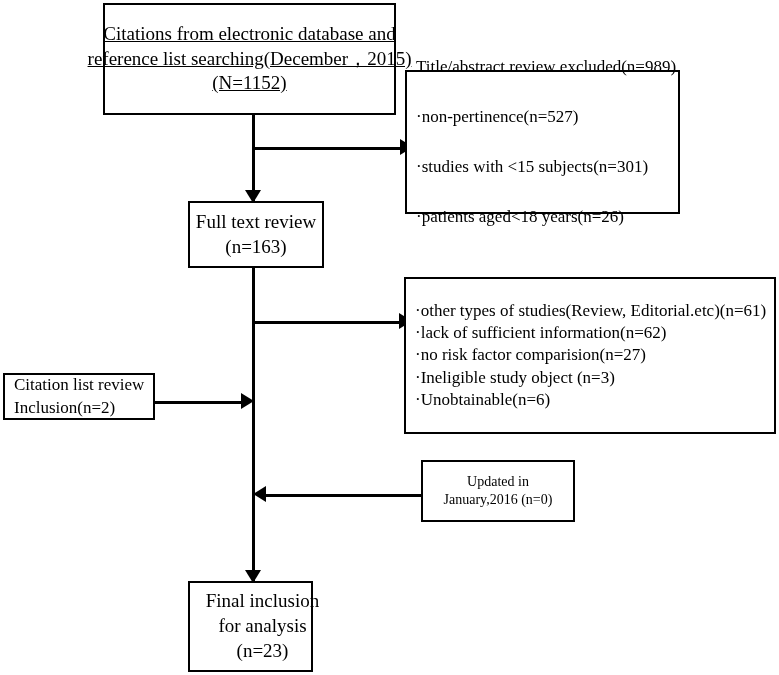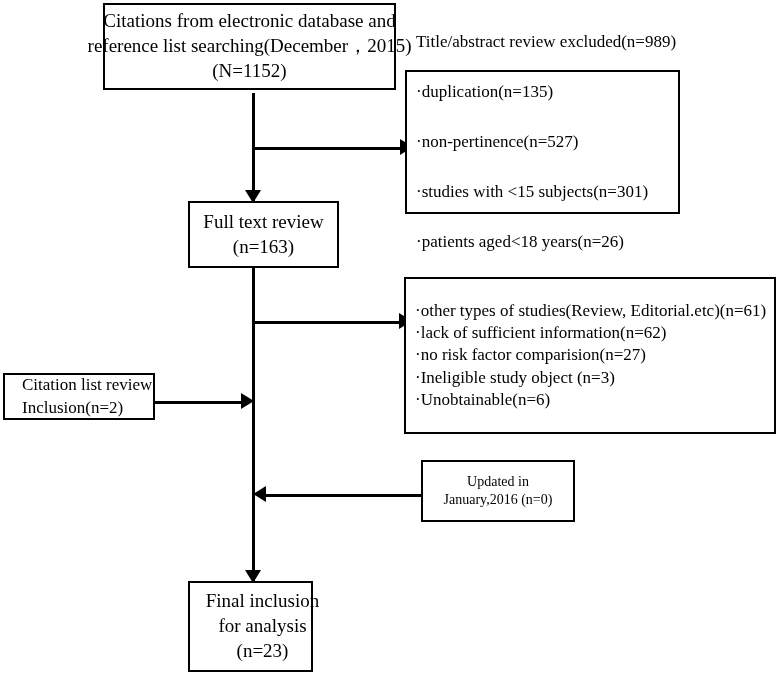--- a/index.html
+++ b/index.html
@@ -31,25 +31,25 @@
   .box.left   { align-items: flex-start; text-align: left; }
   .line {
     margin: 0;
     padding: 0;
     white-space: nowrap;
     line-height: 1.30;
   }
   .box.left .line { padding-left: 9px; }
 
   
-  #box-citations        { left:103px; top:3px;   width:293px; height:87px;  font-size:19px; }
+  #box-citations        { left:103px; top:3px;   width:293px; height:112px;  font-size:19px;text-decoration:underline; }
   #box-title-excluded   { left:405px; top:70px;  width:275px; height:144px; font-size:17px;gap:28px; }
-  #box-fulltext-review  { left:188px; top:201px; width:151px; height:67px;  font-size:19px;justify-content:center; }
+  #box-fulltext-review  { left:188px; top:201px; width:136px; height:67px;  font-size:19px;justify-content:center; }
   #box-fulltext-excl    { left:404px; top:277px; width:372px; height:157px; font-size:17px; }
-  #box-citation-list    { left:3px;   top:373px; width:152px; height:47px;  font-size:17px;padding-left:8px; }
+  #box-citation-list    { left:3px;   top:373px; width:152px; height:47px;  font-size:17px; }
   #box-updated          { left:421px; top:460px; width:154px; height:62px;  font-size:14px; }
   #box-final            { left:188px; top:581px; width:125px; height:91px;  font-size:19px;padding-left:24px; }
 
   
   .conn { position: absolute; background: #000000; z-index: 1; }
   .vline { width: 3px; }
   .hline { height: 3px; }
 
   .arrow-head { position: absolute; width: 0; height: 0; z-index: 2; }
   .arrow-down {
@@ -113,21 +113,20 @@
   <div class="arrow-head arrow-down" id="arrow-to-final"></div>
 
   <div class="box center" id="box-citations">
     <div class="line">Citations from electronic database and</div>
     <div class="line">reference list searching(December，2015)</div>
     <div class="line">(N=1152)</div>
   </div>
 
   <div class="box left" id="box-title-excluded">
     <div class="line">Title/abstract review excluded(n=989)</div>
-    <div class="line">·duplication(n=135)</div>
     <div class="line">·non-pertinence(n=527)</div>
     <div class="line">·studies with &lt;15 subjects(n=301)</div>
     <div class="line">·patients aged&lt;18 years(n=26)</div>
   </div>
 
   <div class="box center" id="box-fulltext-review">
     <div class="line">Full text review</div>
     <div class="line">(n=163)</div>
   </div>
 

